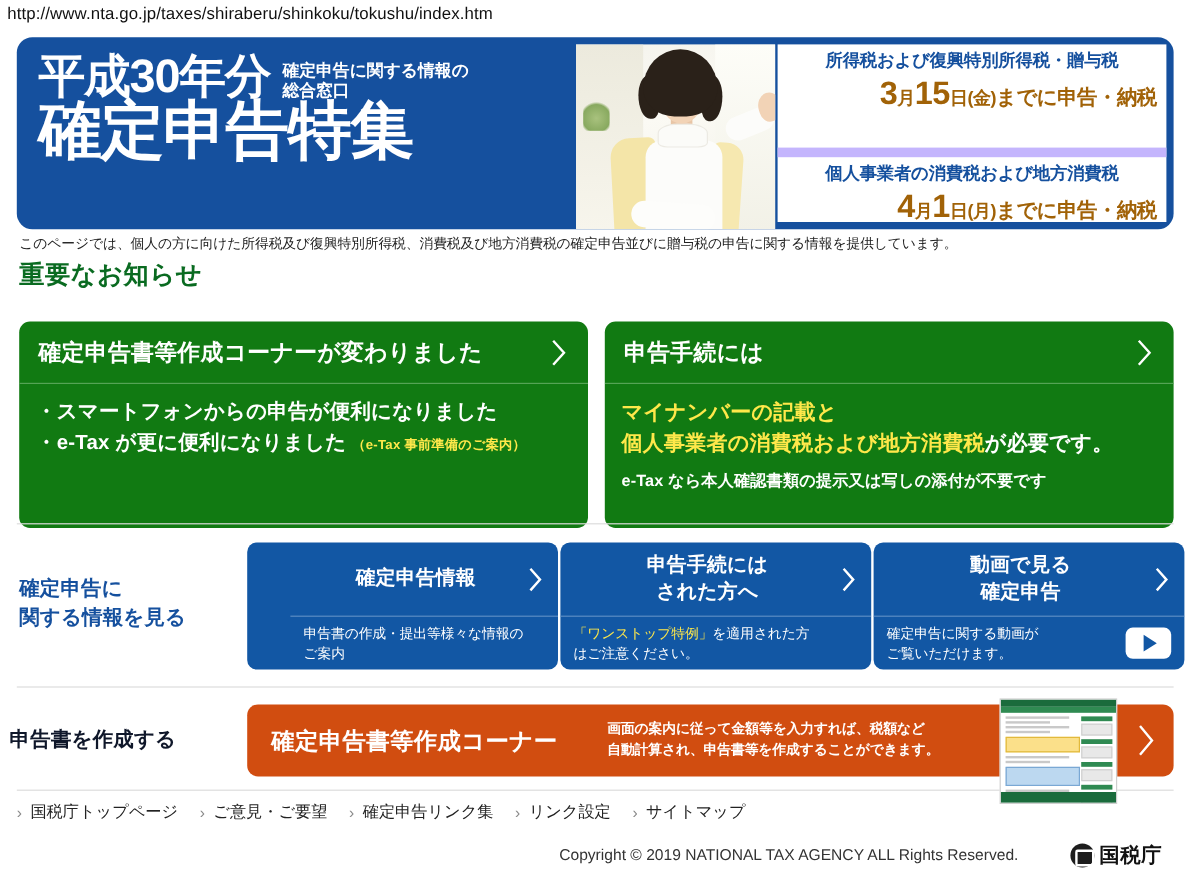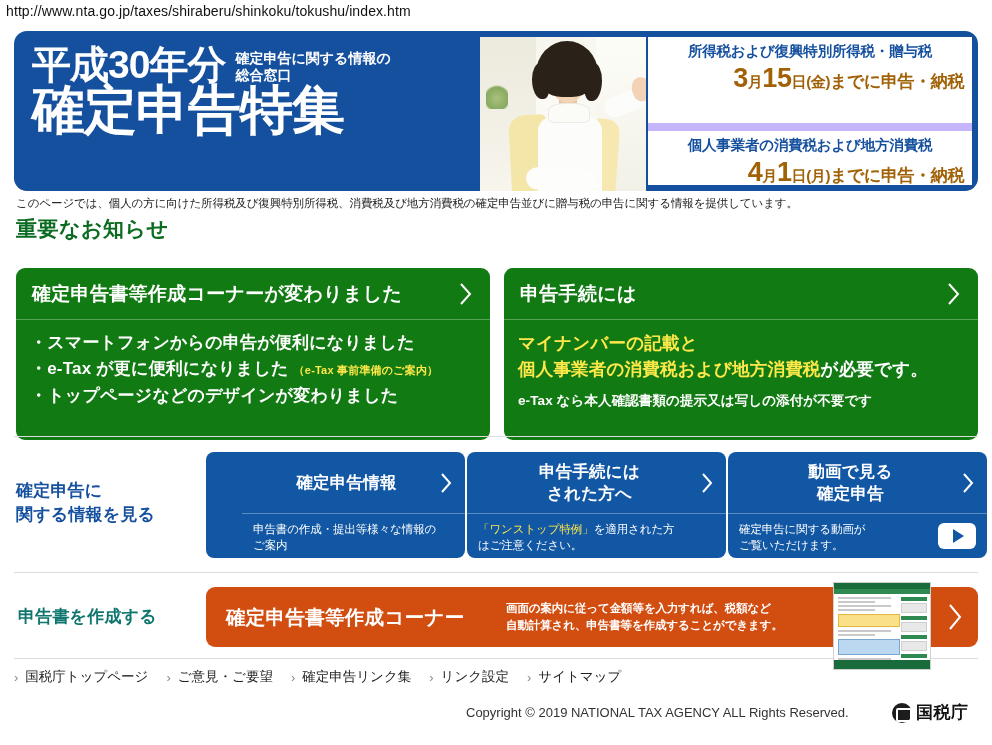--- a/index.html
+++ b/index.html
@@ -191,22 +191,22 @@
   }
   .cta-title {
     font-size: 19.5px; font-weight: bold; color: #ffffff;
     letter-spacing: 0.3px; flex: 0 0 auto; width: 280px;
   }
   .cta-desc {
     flex: 1; font-size: 11.5px; font-weight: bold; color: #ffffff;
     line-height: 1.5; letter-spacing: -0.1px;
   }
   .cta-label {
-    position: absolute; left: 18px; top: 605px;
-    font-size: 17px; font-weight: bold; color: #0f766e; letter-spacing: 0.2px;
+    position: absolute; left: 8px; top: 605px;
+    font-size: 17px; font-weight: bold; color: #0f172a; letter-spacing: 0.2px;
   }
   
   .thumb {
     position: absolute; left: 833px; top: 582px; width: 98px; height: 88px;
     background: #ffffff; border: 1px solid #cfcfcf; overflow: hidden;
   }
   .tb-top { position:absolute; left:0; top:0; width:100%; height:6px; background:#1a6b3c; }
   .tb-bar { position:absolute; left:0; top:6px; width:100%; height:5px; background:#2f8a52; }
   .tb-bot { position:absolute; left:0; bottom:0; width:100%; height:9px; background:#1a6b3c; }
   .tb-main { position:absolute; left:4px; top:14px; width:62px; bottom:11px; }
@@ -307,21 +307,20 @@
       <svg class="chev" width="16" height="26" viewBox="0 0 16 26">
         <polyline points="3,3 12,13 3,23" fill="none" stroke="currentColor" stroke-width="2"></polyline>
       </svg>
     </div>
     <div class="notice-body">
       <div class="nb-line">・スマートフォンからの申告が便利になりました</div>
       <div class="nb-line">
         <span>・e-Tax が更に便利になりました</span>
         <span class="nb-note">（e-Tax 事前準備のご案内）</span>
       </div>
-      <div class="nb-line">・トップページなどのデザインが変わりました</div>
     </div>
   </div>
 
   <div class="notice right">
     <div class="notice-head">
       <div class="notice-head-label">申告手続には</div>
       <svg class="chev" width="16" height="26" viewBox="0 0 16 26">
         <polyline points="3,3 12,13 3,23" fill="none" stroke="currentColor" stroke-width="2"></polyline>
       </svg>
     </div>

